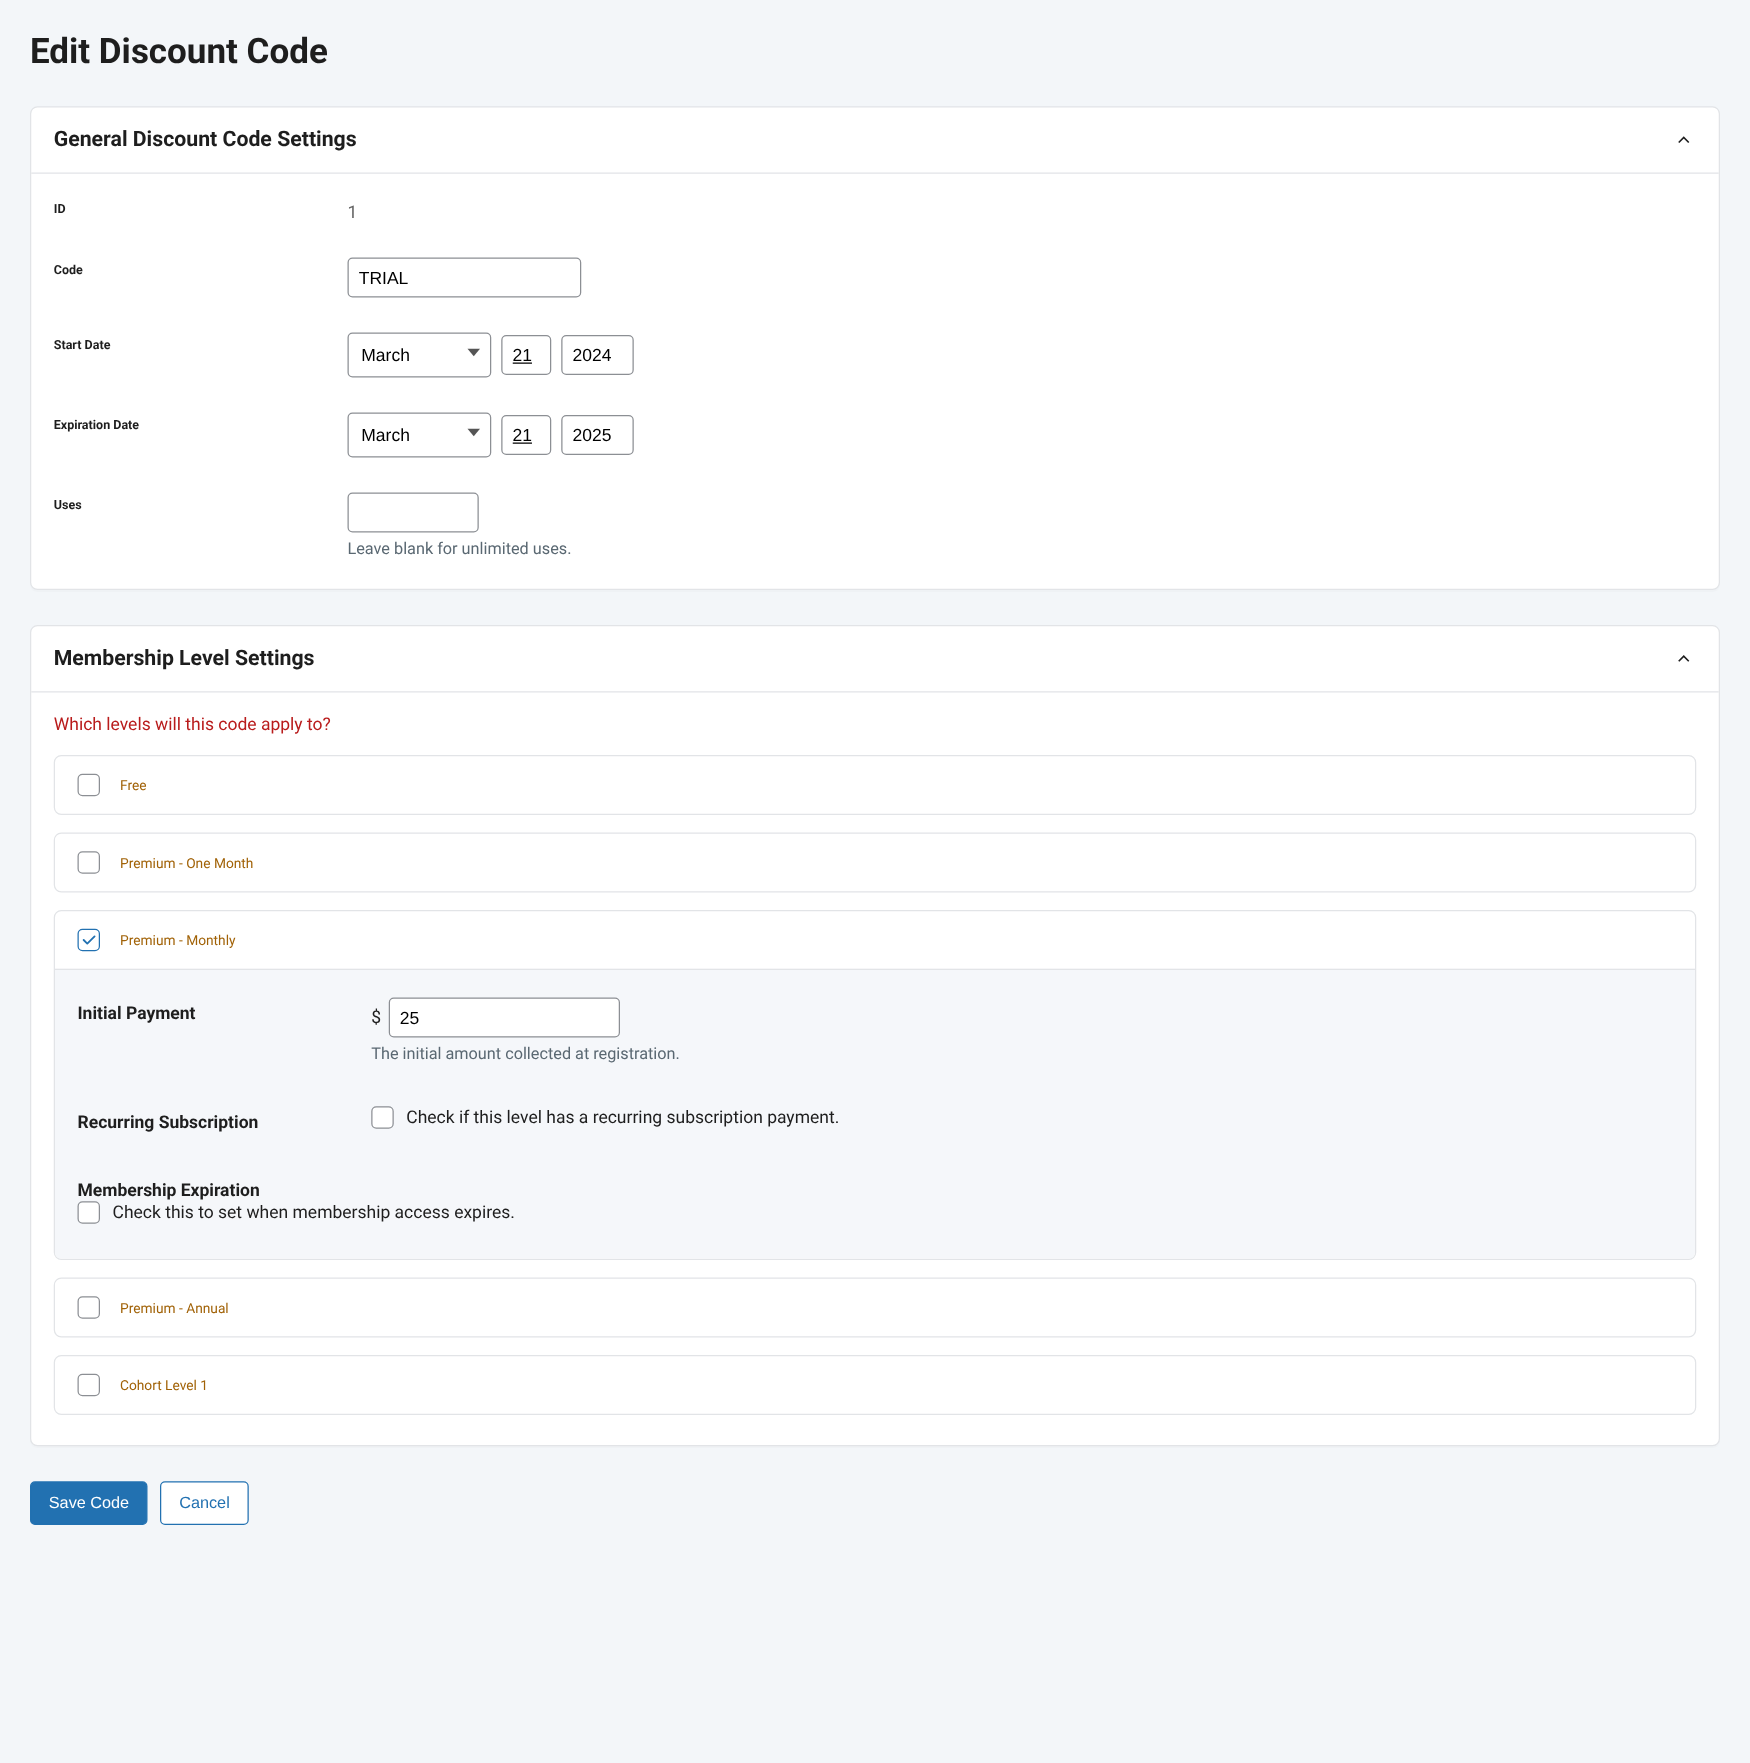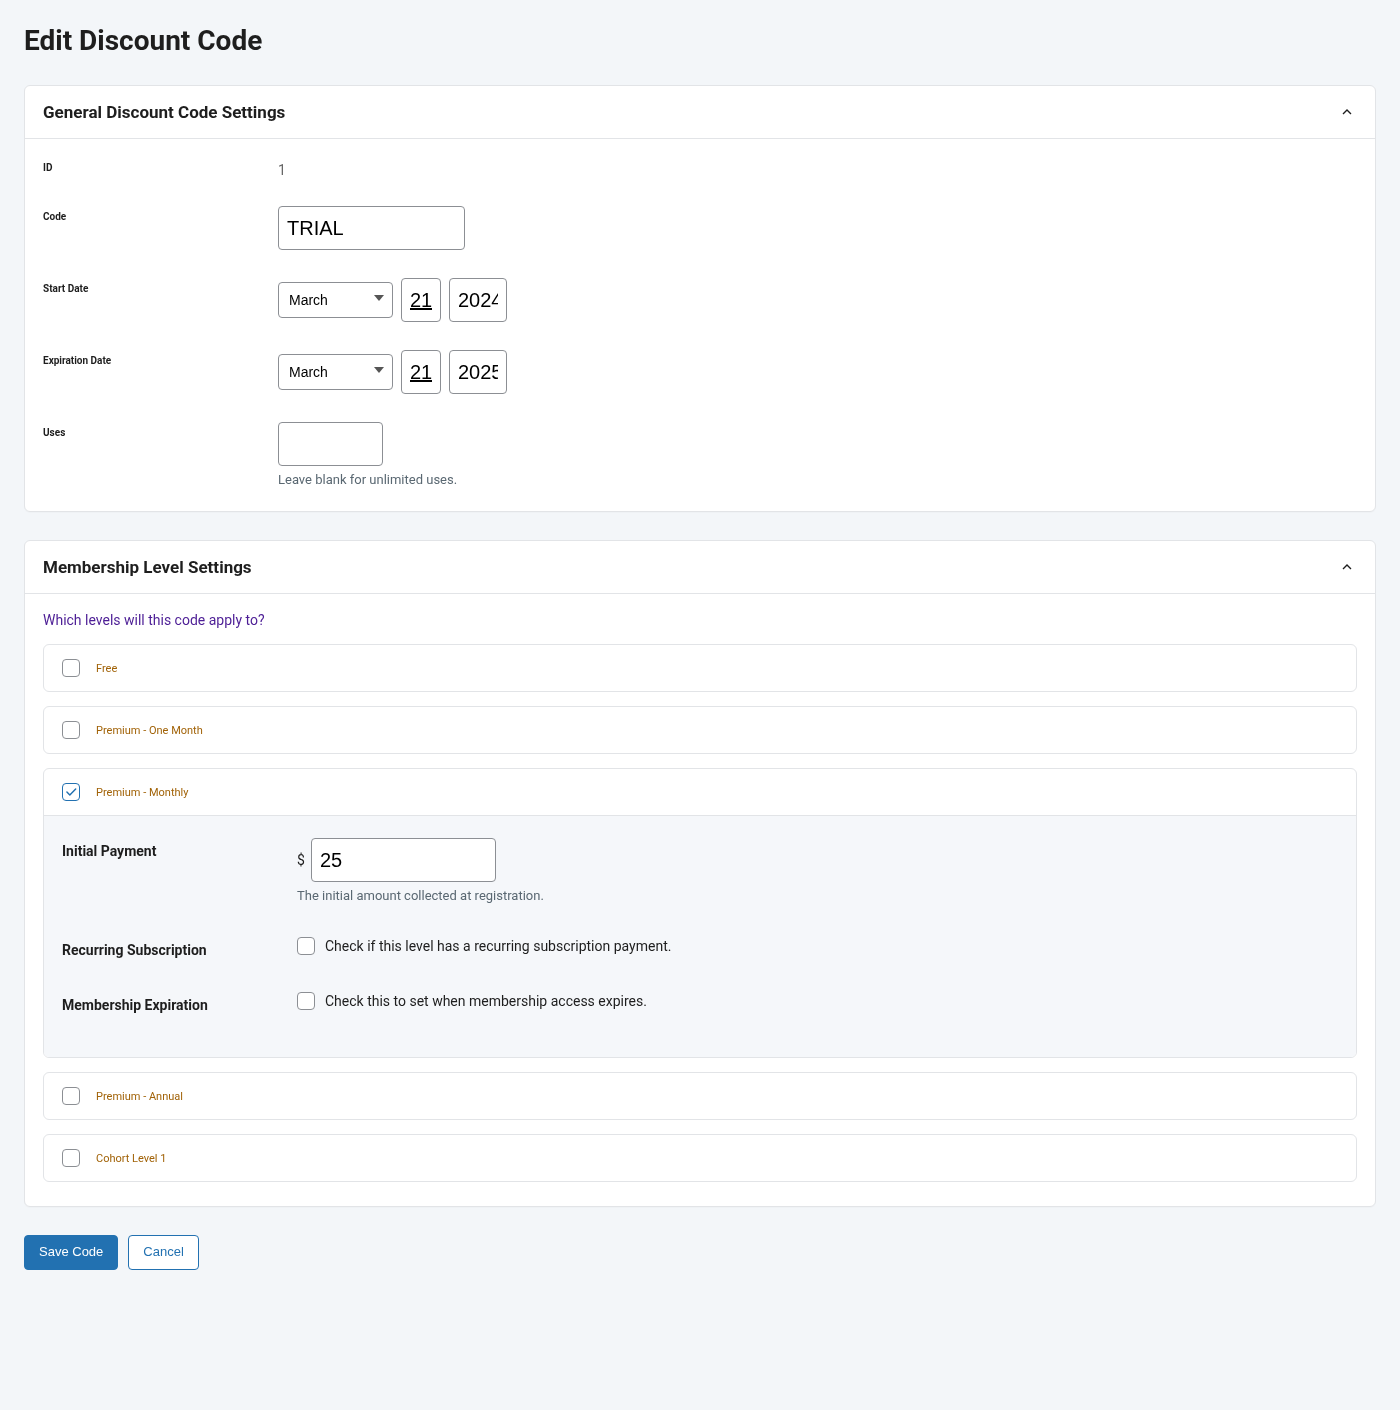--- a/index.html
+++ b/index.html
@@ -61,22 +61,22 @@
 .form-value { flex: 1; }
 .static-text {
   color: #666;
   padding-top: 5px;
   font-size: 14px;
 }
 .text-input {
   border: 1px solid #8c8f94;
   border-radius: 4px;
   padding: 4px 8px;
-  font-size: 20px;
-  height: 44px;
+  font-size: 14px;
+  height: 32px;
   background: #fff;
 }
 .text-input.w-code { width: 187px; }
 .text-input.w-day { width: 40px; text-align: left; text-decoration: underline; }
 .text-input.w-year { width: 58px; text-align: left; }
 .text-input.w-uses { width: 105px; }
 .text-input.w-initial { width: 185px; }
 .select-input {
   border: 1px solid #8c8f94;
   border-radius: 4px;
@@ -103,21 +103,21 @@
   border-top: 6px solid #555;
   pointer-events: none;
 }
 .date-group { display: flex; gap: 8px; align-items: center; }
 .hint {
   color: #5a6872;
   font-size: 13px;
   margin-top: 6px;
 }
 .intro-text {
-  color: #4c1d95;
+  color: #b91c1c;
   font-size: 14px;
   margin-bottom: 16px;
 }
 .level-card {
   border: 1px solid #e2e4e7;
   border-radius: 6px;
   margin-bottom: 14px;
   background: #fff;
   overflow: hidden;
 }
@@ -161,21 +161,21 @@
 .level-sub {
   background: #f5f7fa;
   border-top: 1px solid #e2e4e7;
   padding: 22px 18px 28px 18px;
 }
 .sub-row {
   display: flex;
   align-items: flex-start;
   margin-bottom: 34px;
 }
-.sub-row:last-child { margin-bottom: 16px; }
+.sub-row:last-child { margin-bottom: 0; flex-direction: column; }
 .sub-label {
   width: 235px;
   flex-shrink: 0;
   font-weight: 700;
   font-size: 14px;
   padding-top: 5px;
 }
 .sub-value { flex: 1; }
 .currency-row {
   display: flex;

